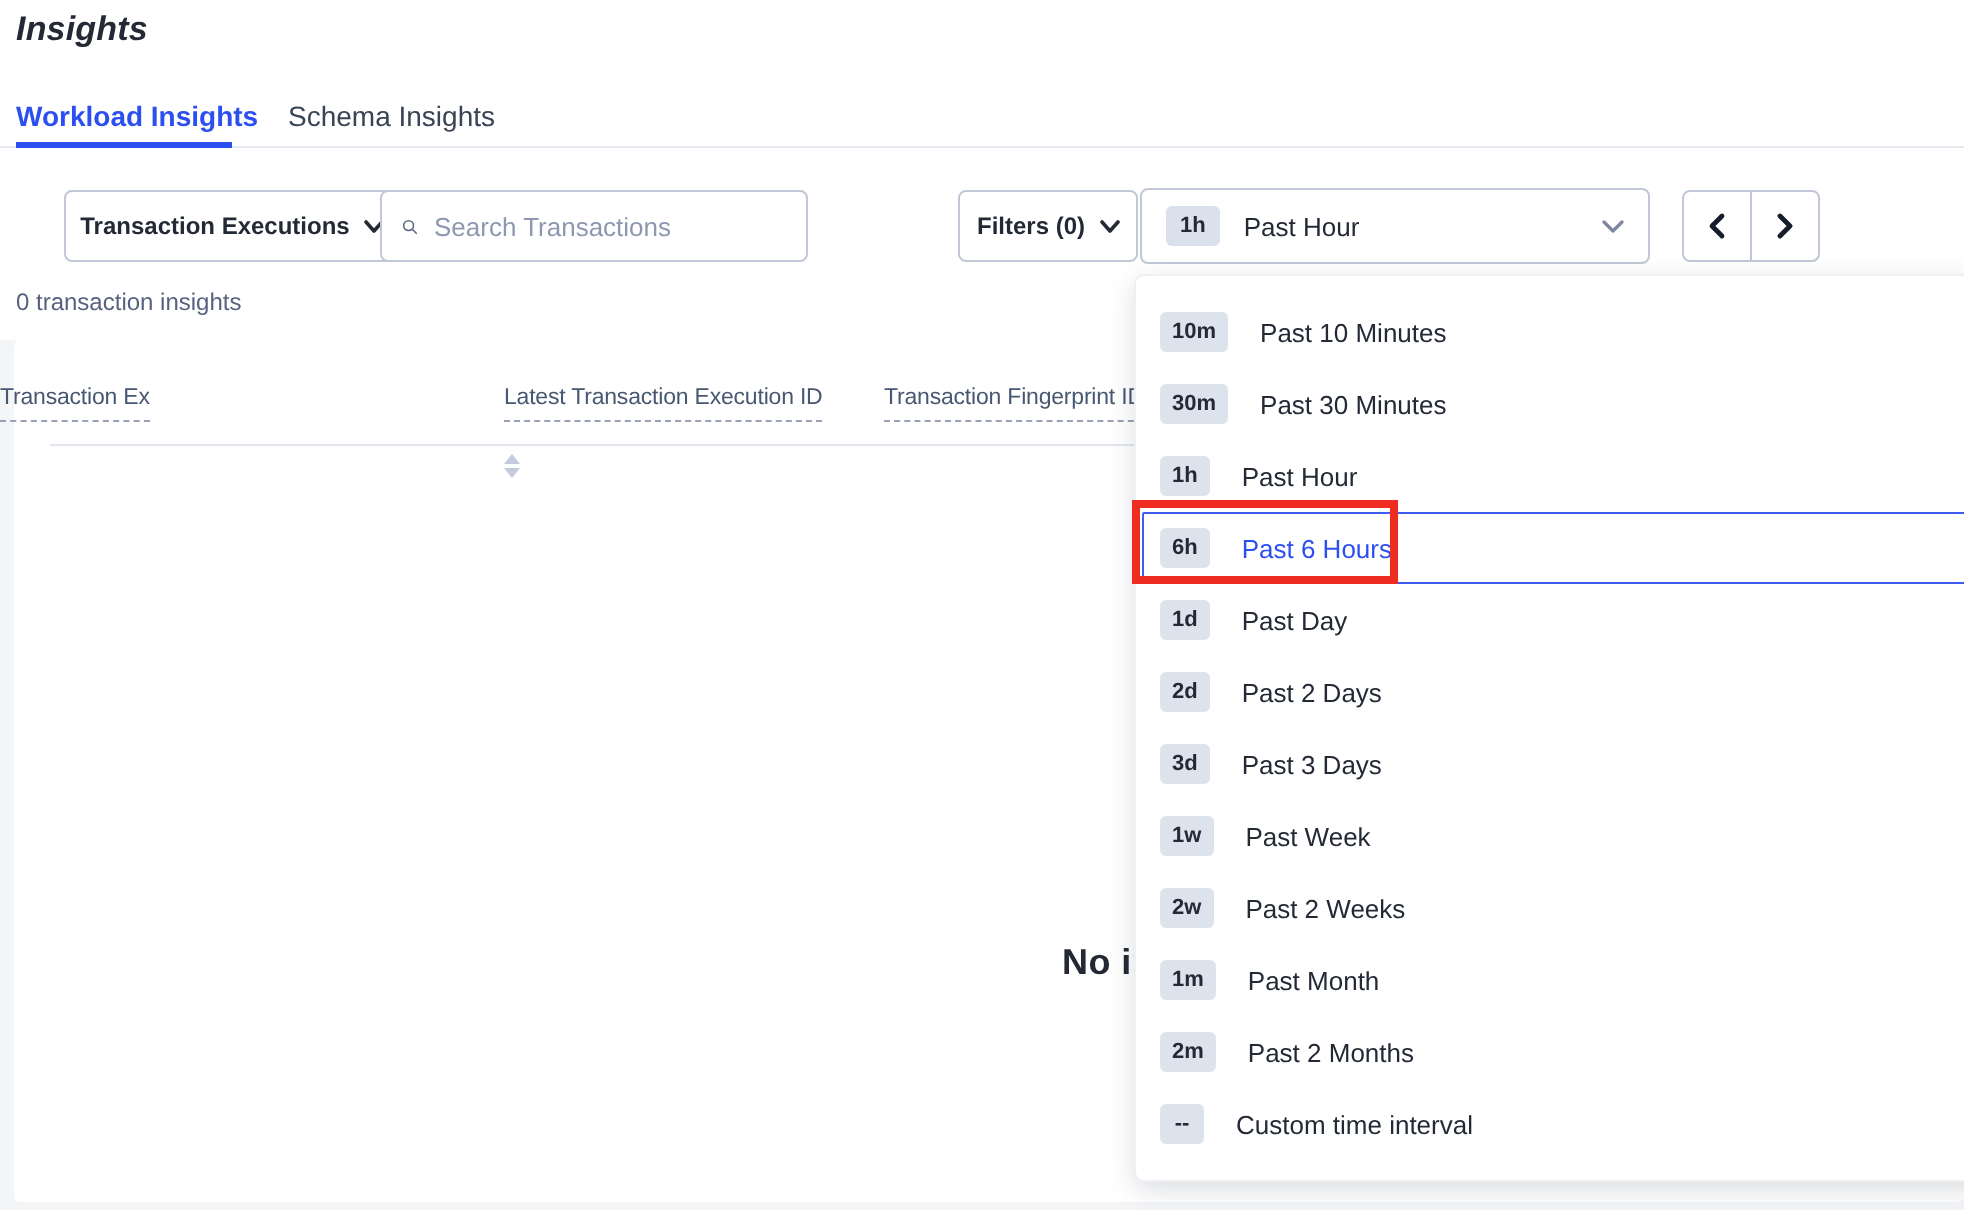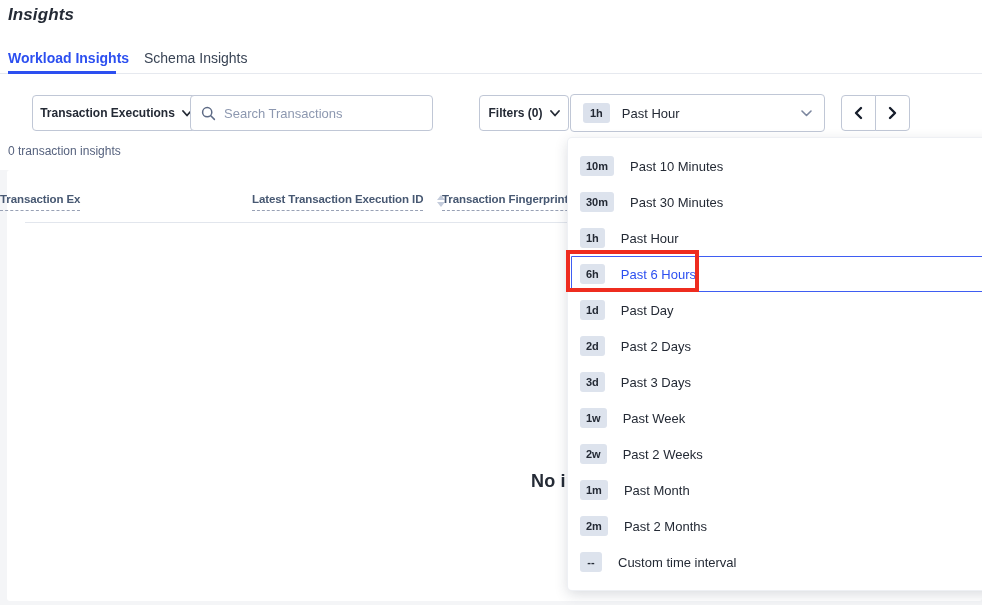--- a/index.html
+++ b/index.html
@@ -19,21 +19,21 @@
 
   
   .btn { position:absolute; top:95px; height:36px; background:#fff; border:1px solid #c0c7d6; border-radius:4px;
          display:flex; align-items:center; justify-content:center; gap:7px;
          font-size:12px; font-weight:700; color:#242a35; cursor:pointer;margin-left:24px; }
   .btn svg { flex:0 0 auto; }
   #btn-type { left:8px; width:168px; }
   #btn-filters { left:455px; width:90px; }
   #btn-now { left:960px; top:95px; width:50px; border-color:#cdd3e0; font-size:13px; color:#30384b; }
 
-  .search-box { position:absolute; left:190px; top:95px; width:243px; height:36px; background:#fff;
+  .search-box { position:absolute; left:190px; top:95px; width:214px; height:36px; background:#fff;
                 border:1px solid #c0c7d6; border-radius:4px; display:flex; align-items:center; padding:0 10px; gap:8px; }
   .search-box input { border:none; outline:none; flex:1; font-size:13px; color:#242a35; font-family:"Liberation Sans",sans-serif; background:transparent; }
   .search-box input::placeholder { color:#8d98b0; }
 
   .timepicker { position:absolute; left:570px; top:94px; width:255px; height:38px; background:#fff;
                 border:1px solid #c0c7d6; border-radius:4px; display:flex; align-items:center; padding:0 12px; gap:12px; cursor:pointer; }
   .interval-badge { background:#dbe1ec; border-radius:3px; font-size:11px; font-weight:700; color:#242a35;
                     padding:4px 7px; min-width:20px; text-align:center; }
   .timepicker .tp-label { font-size:13px; color:#242a35; }
   .timepicker .chev { margin-left:auto; color:#7c879f; }
@@ -45,23 +45,23 @@
 
   .summary { position:absolute; left:8px; top:144px; font-size:12px; color:#56627e; }
 
   
   .content-bg { position:absolute; left:0; top:170px; width:982px; height:435px; background:#f4f5f7; }
   .card { position:absolute; left:7px; top:170px; width:975px; height:431px; background:#fff; border-radius:3px; }
 
   .thead { position:absolute; left:0; top:193px; width:982px; height:30px; }
   .th { position:absolute; top:0; display:flex; align-items:flex-start; gap:14px; cursor:pointer; }
   .thead .th:nth-of-type(1){ left:36px; }
-  .thead .th:nth-of-type(2){ left:252px; }
+  .thead .th:nth-of-type(2){ left:252px;flex-direction:column; }
   .thead .th:nth-of-type(3){ left:442px; }
-  .th-label { font-size:11.5px; font-weight:700; color:#475872; letter-spacing:-.1px; white-space:nowrap;
+  .th-label { font-size:11.5px; font-weight:400; color:#475872; letter-spacing:-.1px; white-space:nowrap;
               border-bottom:1px dashed #98a1b5; padding-bottom:5px; }
   .sort { display:flex; flex-direction:column; gap:2px; margin-top:2px; }
   .sort .up { width:0; height:0; border-left:4px solid transparent; border-right:4px solid transparent; border-bottom:5px solid #c3cbdb; }
   .sort .down { width:0; height:0; border-left:4px solid transparent; border-right:4px solid transparent; border-top:5px solid #c3cbdb; }
   .th-utc { position:absolute; left:945px; top:0; font-size:11.5px; font-weight:700; color:#475872;
             border-bottom:1px dashed #98a1b5; padding-bottom:5px; white-space:nowrap; }
   .header-border { position:absolute; left:25px; top:222px; width:957px; height:1px; background:#e2e6ed; }
 
   .empty-msg { position:absolute; left:531px; top:471px; font-size:18px; font-weight:700; color:#242a35;
                letter-spacing:.2px; white-space:nowrap; z-index:1; }

